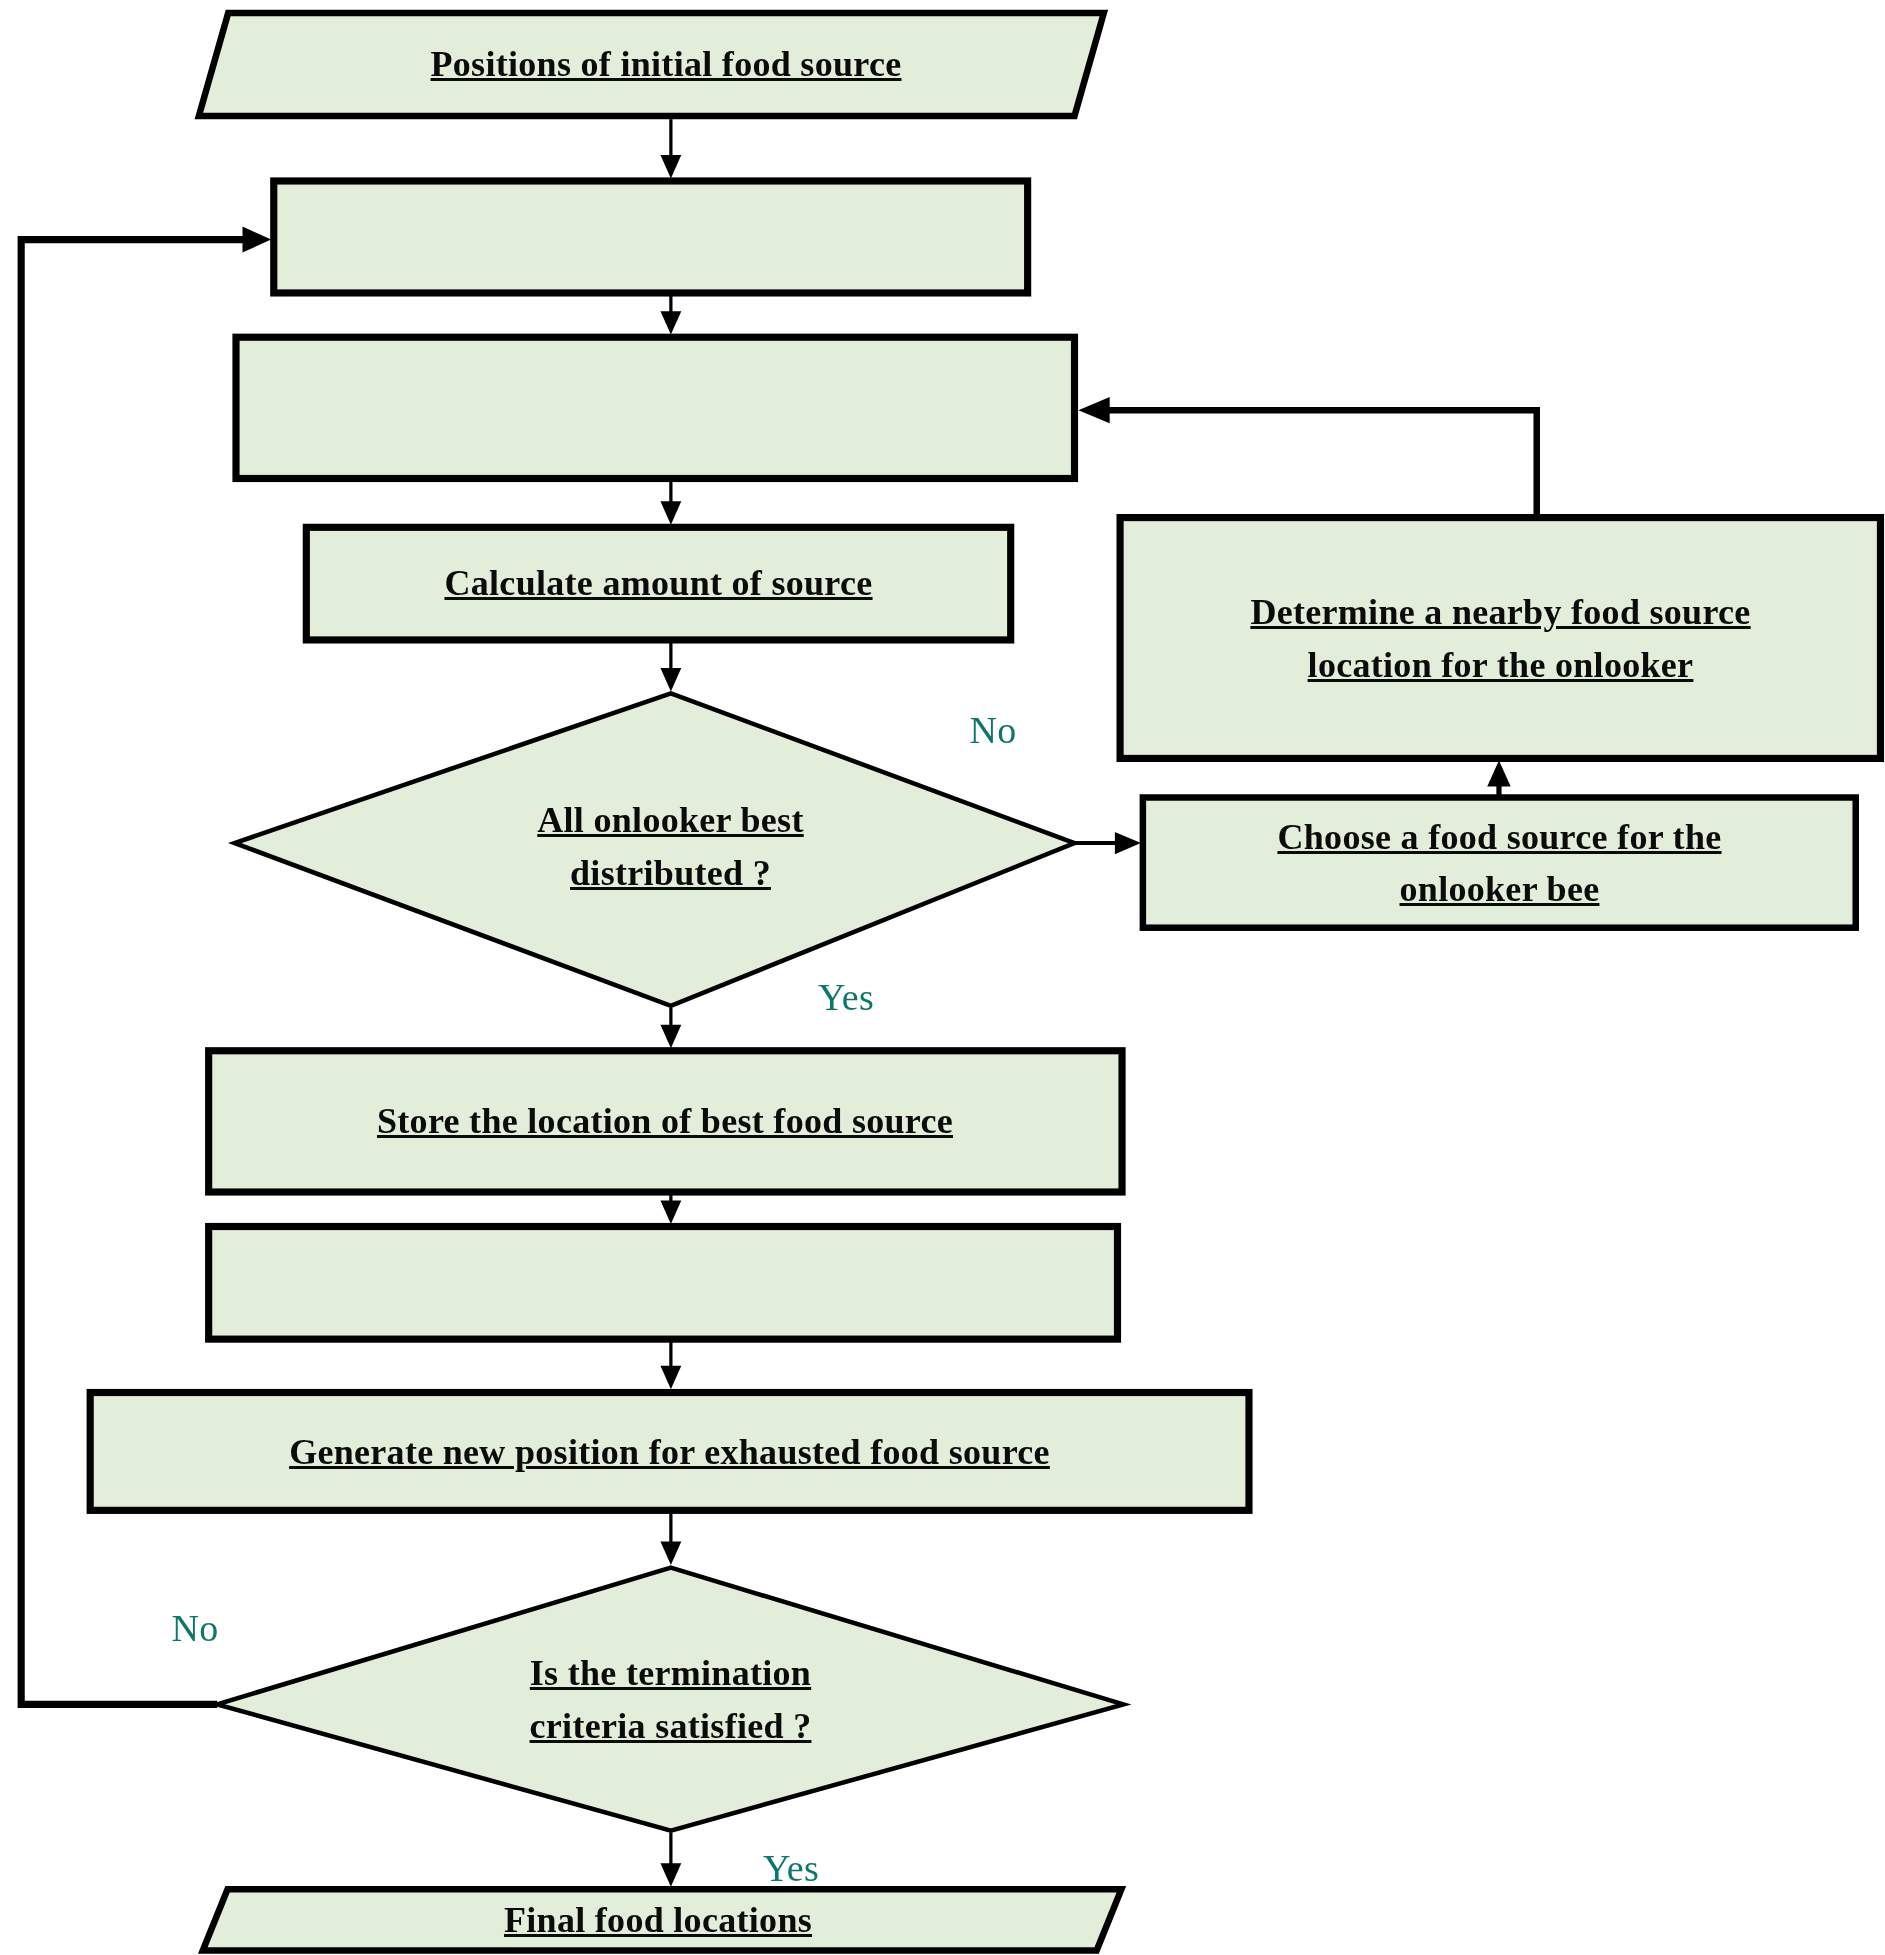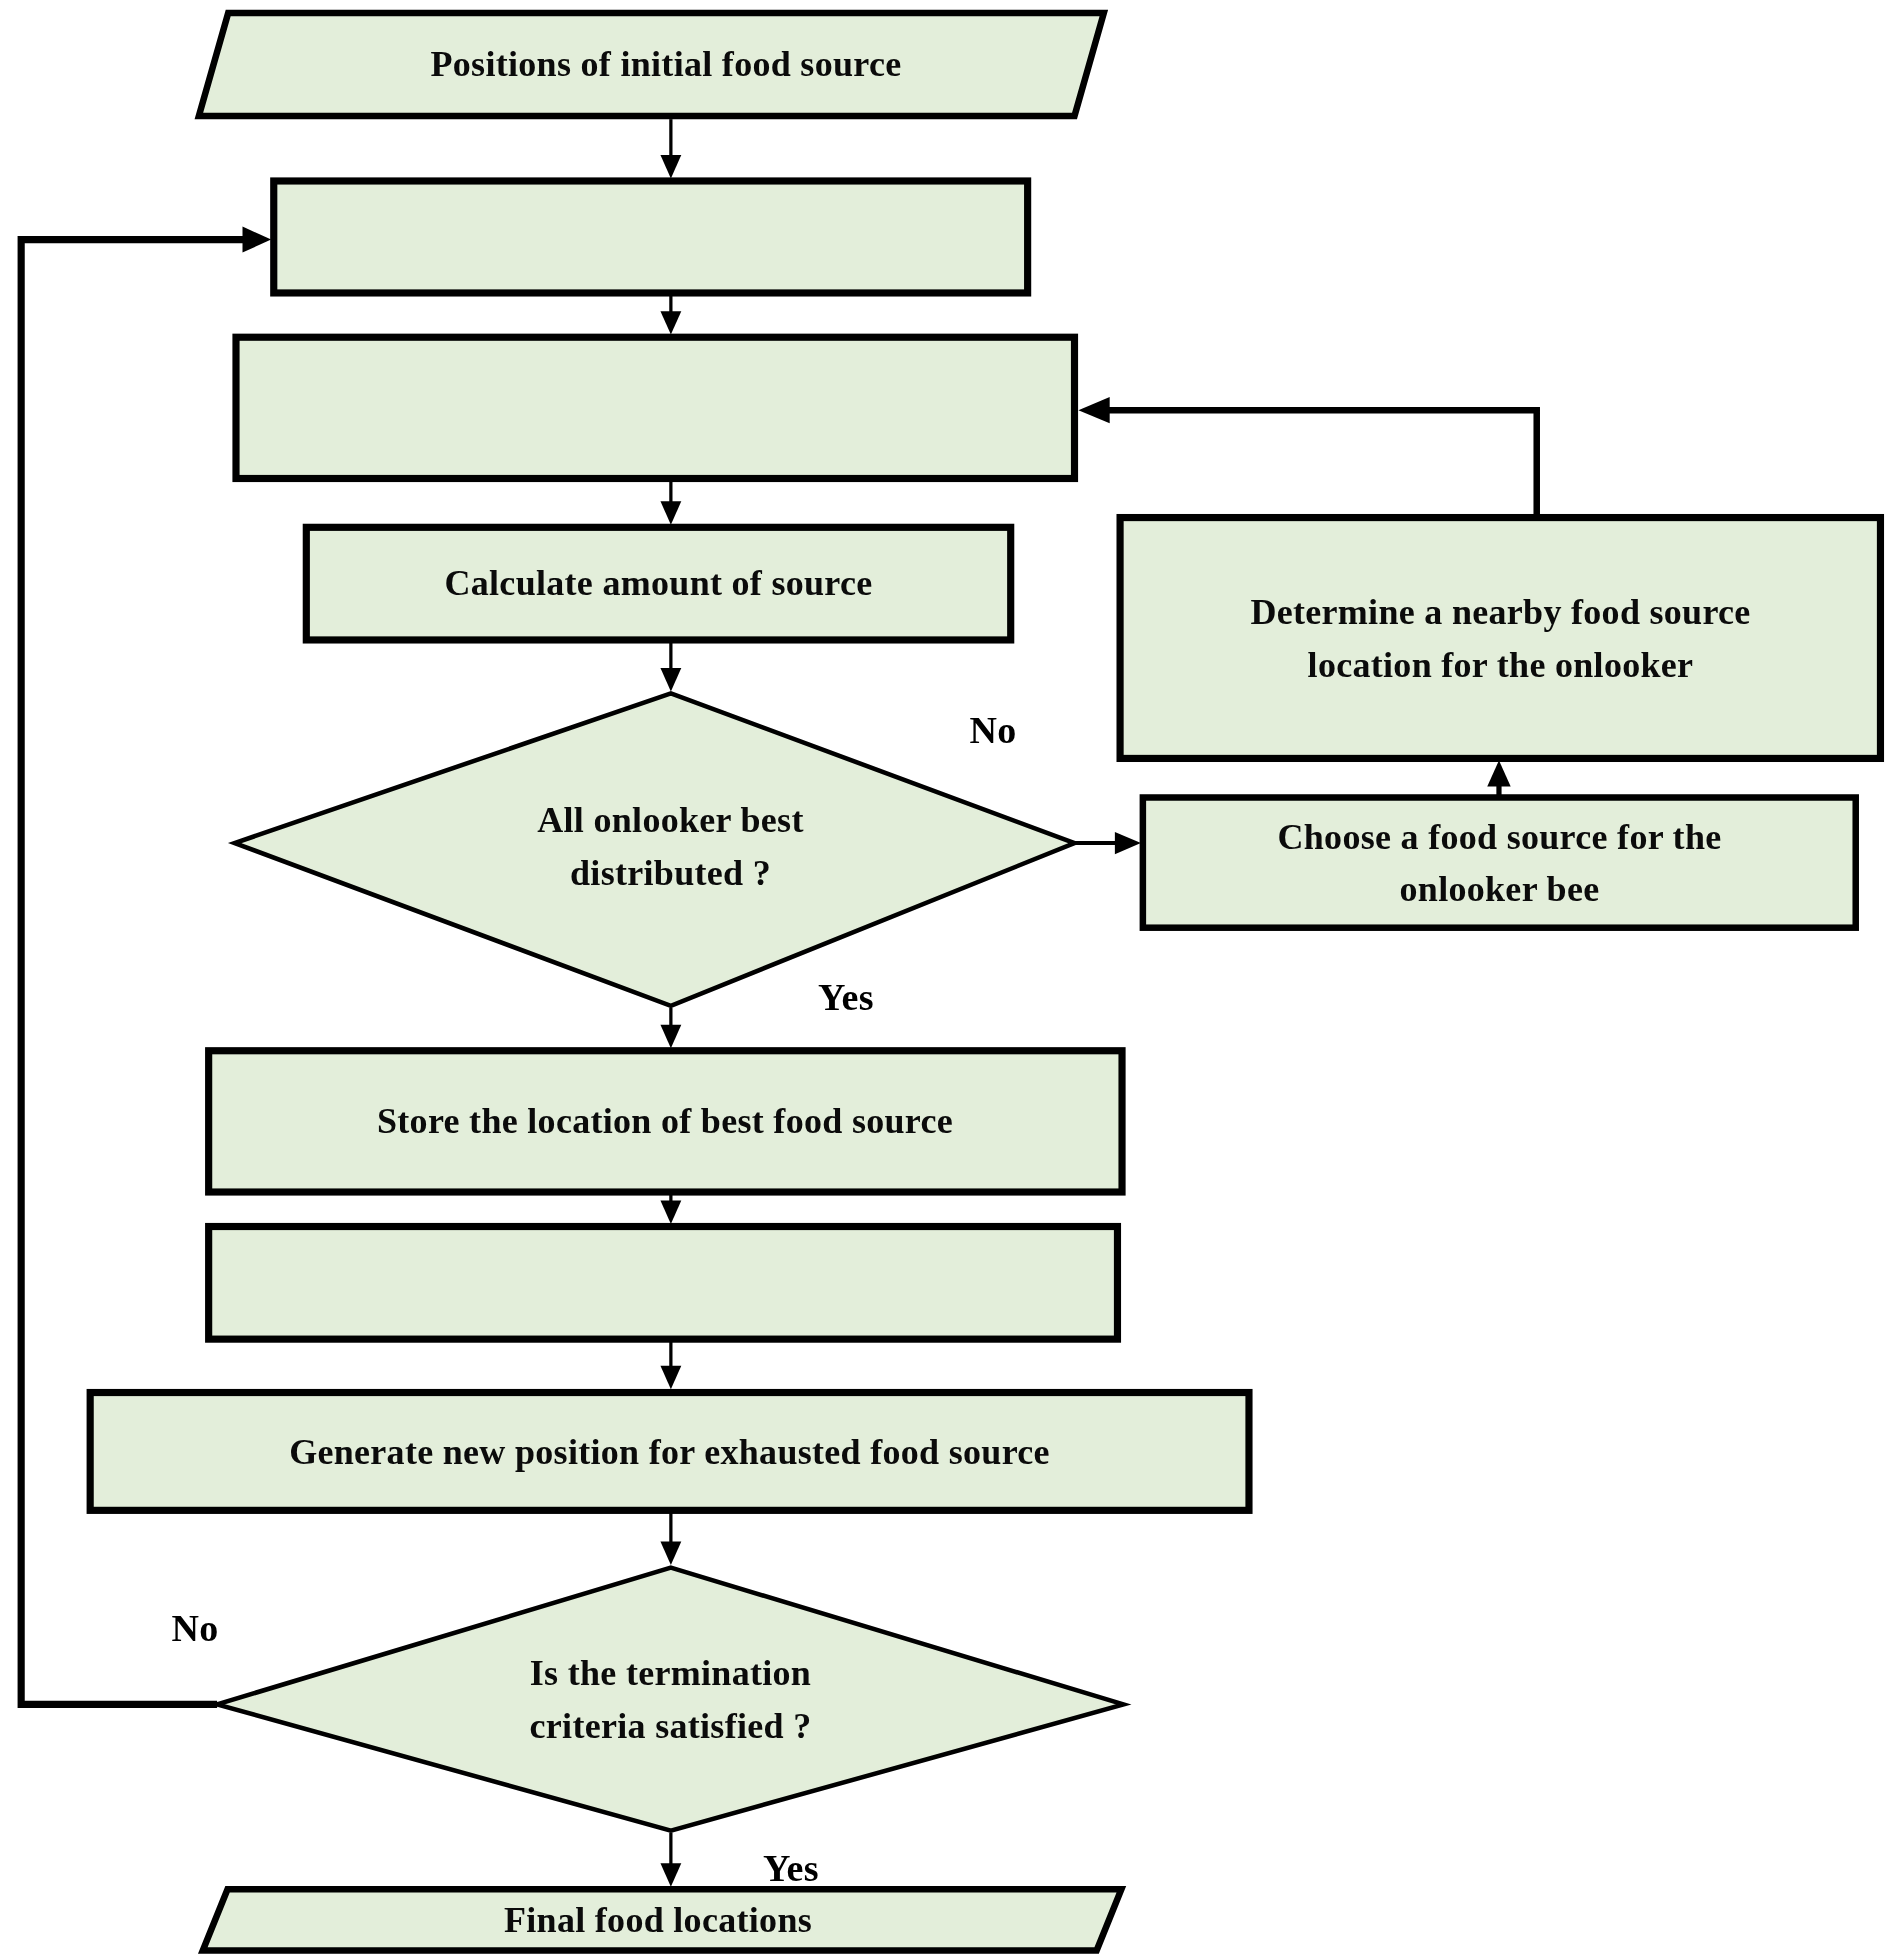--- a/index.html
+++ b/index.html
@@ -28,30 +28,31 @@
     align-items: center;
     justify-content: center;
     text-align: center;
     font-weight: bold;
     font-size: 36px;
     line-height: 1.45;
     color: #0b0b0b;
     white-space: pre-line;
     letter-spacing: 0.3px;
     pointer-events: none;
+    text-decoration: underline;
   }
   .edge-label {
     position: absolute;
     display: flex;
     align-items: center;
     justify-content: center;
     text-align: center;
-    font-weight: bold;
+    font-weight: normal;
     font-size: 38px;
-    color: #000000;
+    color: #0f766e;
     letter-spacing: 0.3px;
     pointer-events: none;
   }
 </style>
 </head>
 <body>
 
 <div id="canvas">
 
   <svg id="shapes" width="1886" height="1955" viewBox="0 0 2896 3003" xmlns="http://www.w3.org/2000/svg">

